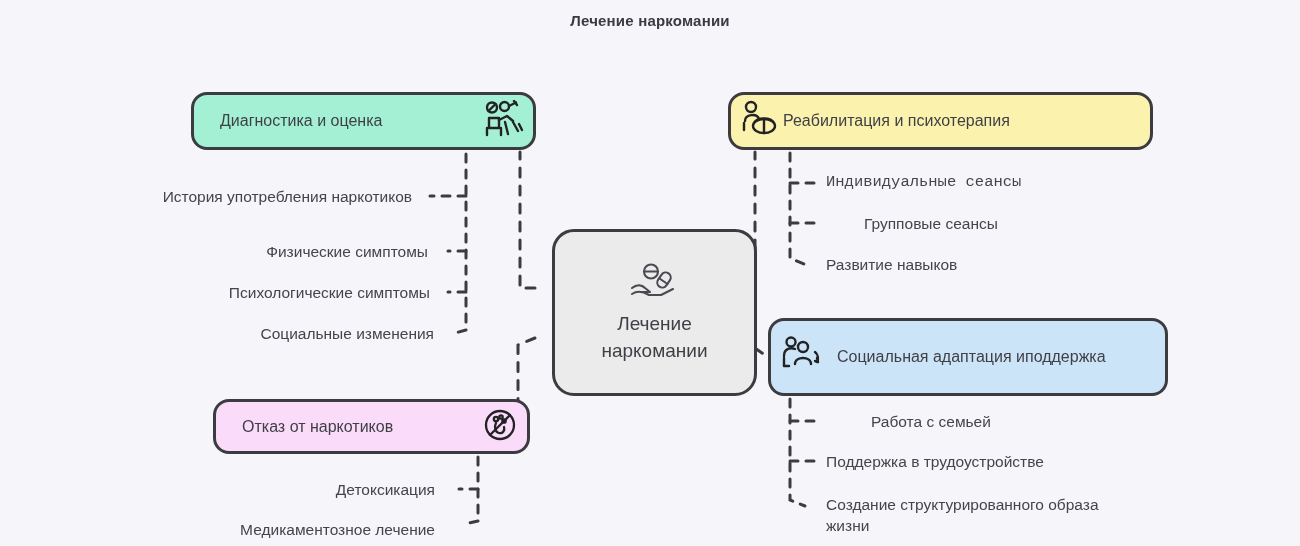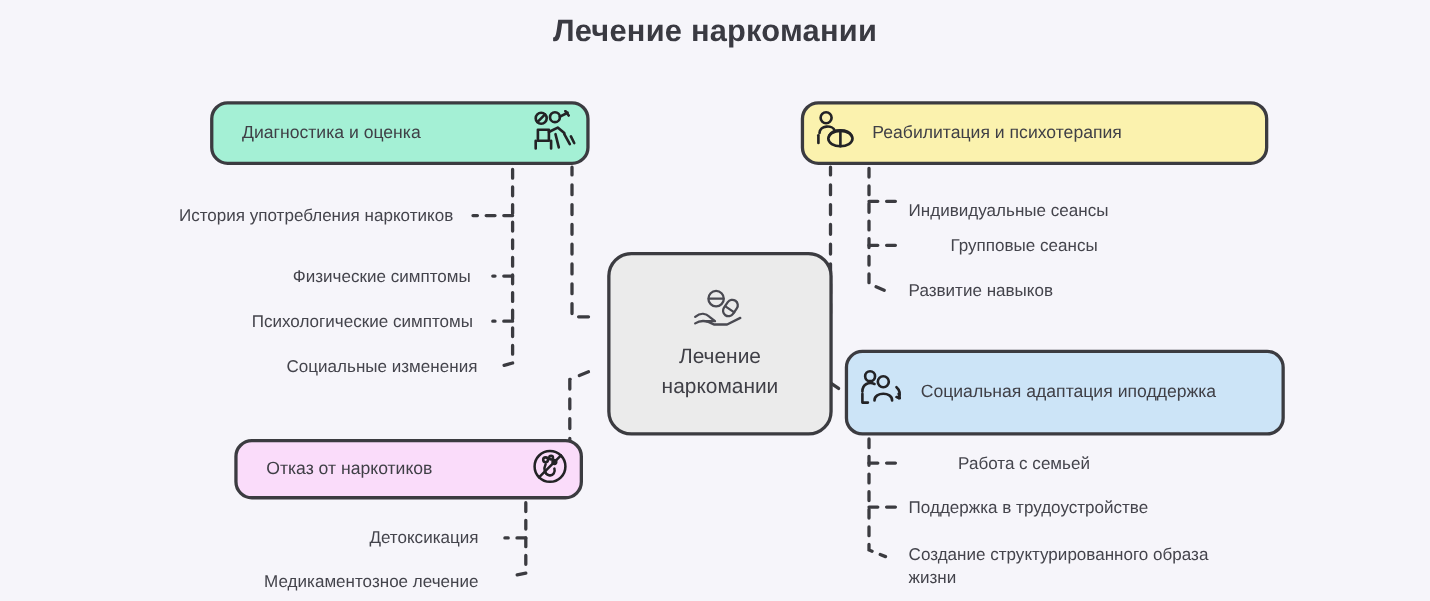--- a/index.html
+++ b/index.html
@@ -8,35 +8,35 @@
     background:#f6f5fa;
     font-family:"Liberation Sans","DejaVu Sans",sans-serif;
     position:relative;overflow:hidden;
     color:#3f3f46;
   }
   #canvas{position:absolute;inset:0;}
   svg.wires{position:absolute;left:0;top:0;width:1300px;height:546px;pointer-events:none;}
 
   .title{
     position:absolute;top:12px;left:0;width:1300px;text-align:center;
-    font-size:28px;font-weight:bold;color:#3a3a42;letter-spacing:.2px;
+    font-size:15px;font-weight:bold;color:#3a3a42;letter-spacing:.2px;
   }
 
   .node{
     position:absolute;box-sizing:border-box;
     border:3.5px solid #3b3b40;border-radius:16px;
     display:flex;align-items:center;
     font-size:16px;color:#3f3f46;
     overflow:hidden;
   }
   .node .label{line-height:1.22;}
 
   
   #node-diagnostics{left:191px;top:92px;width:345px;height:58px;background:#a4f0d5;padding:0 8px 0 26px;justify-content:space-between;}
-  #node-rehab{left:728px;top:92px;width:425px;height:58px;background:#fbf2ae;padding:0 18px 0 10px;gap:10px;}
+  #node-rehab{left:728px;top:92px;width:425px;height:58px;background:#fbf2ae;padding:0 18px 0 10px;}
   #node-refusal{left:213px;top:399px;width:317px;height:55px;background:#fadcfa;padding:0 8px 0 26px;justify-content:space-between;gap:48px;}
   #node-social{left:768px;top:318px;width:400px;height:78px;background:#cce4f7;padding:0 14px 0 10px;gap:12px;}
 
   
   #node-center{
     left:552px;top:229px;width:205px;height:167px;background:#ebebeb;
     border-radius:22px;flex-direction:column;justify-content:center;gap:4px;
     text-align:center;font-size:19px;line-height:1.25;
   }
   #node-center .label{padding:0 10px;}
@@ -141,21 +141,21 @@
         <path d="M4,22 C4,15 16,14 18,20"></path>
         <path d="M3,24 v7"></path>
         <ellipse cx="23" cy="27" rx="11" ry="7"></ellipse>
         <path d="M13,24 C16,18 30,18 33,24"></path>
         <path d="M23,20 v14"></path>
       </svg>
     </span>
     <span class="label">Реабилитация и психотерапия</span>
   </div>
 
-  <div class="sub right" style="left:826px;top:182px;">Индивидуальные сеансы</div>
+  <div class="sub right" style="left:826px;top:172px;font-family:Liberation Mono, monospace;">Индивидуальные сеансы</div>
   <div class="sub right" style="left:826px;top:214px;margin-left:38px;">Групповые сеансы</div>
   <div class="sub right" style="left:826px;top:255px;">Развитие навыков</div>
 
   <div class="node" id="node-refusal">
     <span class="label">Отказ от наркотиков</span>
     <span class="icon">
       <svg width="38" height="38" viewBox="0 0 38 38" fill="none" stroke="#232326" stroke-width="2.3" stroke-linecap="round" stroke-linejoin="round">
         <circle cx="19" cy="19" r="14"></circle>
         <path d="M9,29 L29,9"></path>
         <circle cx="15" cy="13" r="2.2"></circle>

